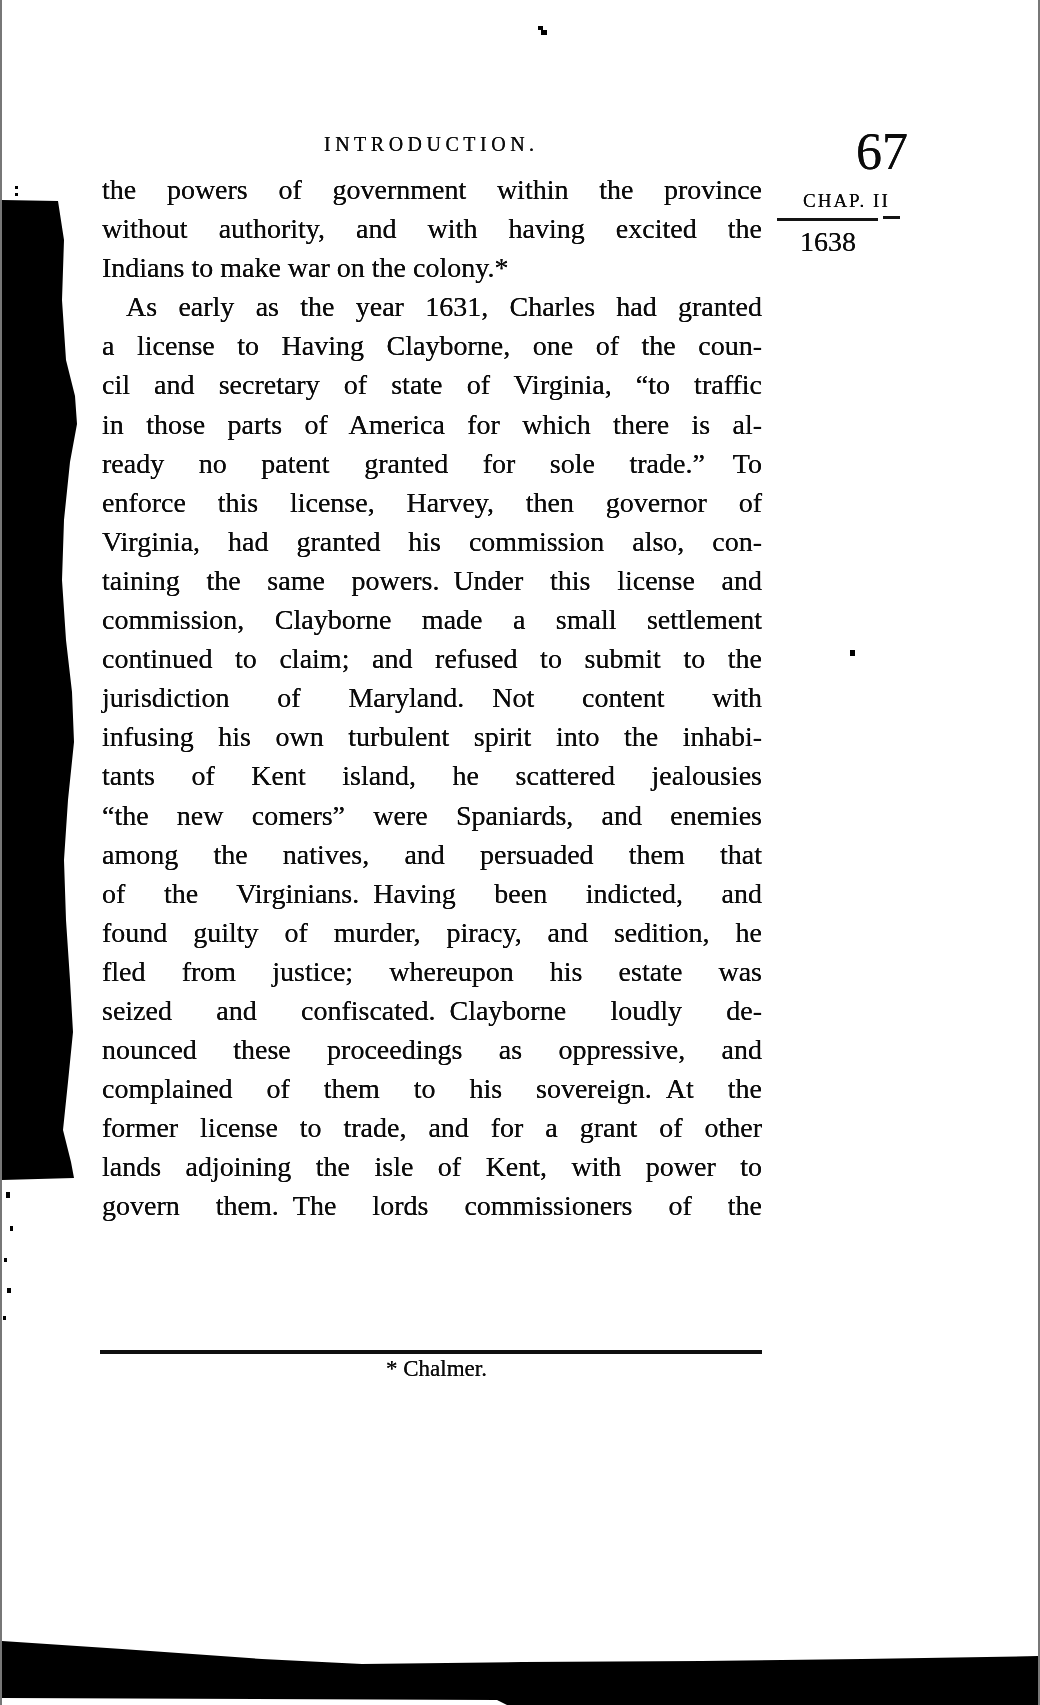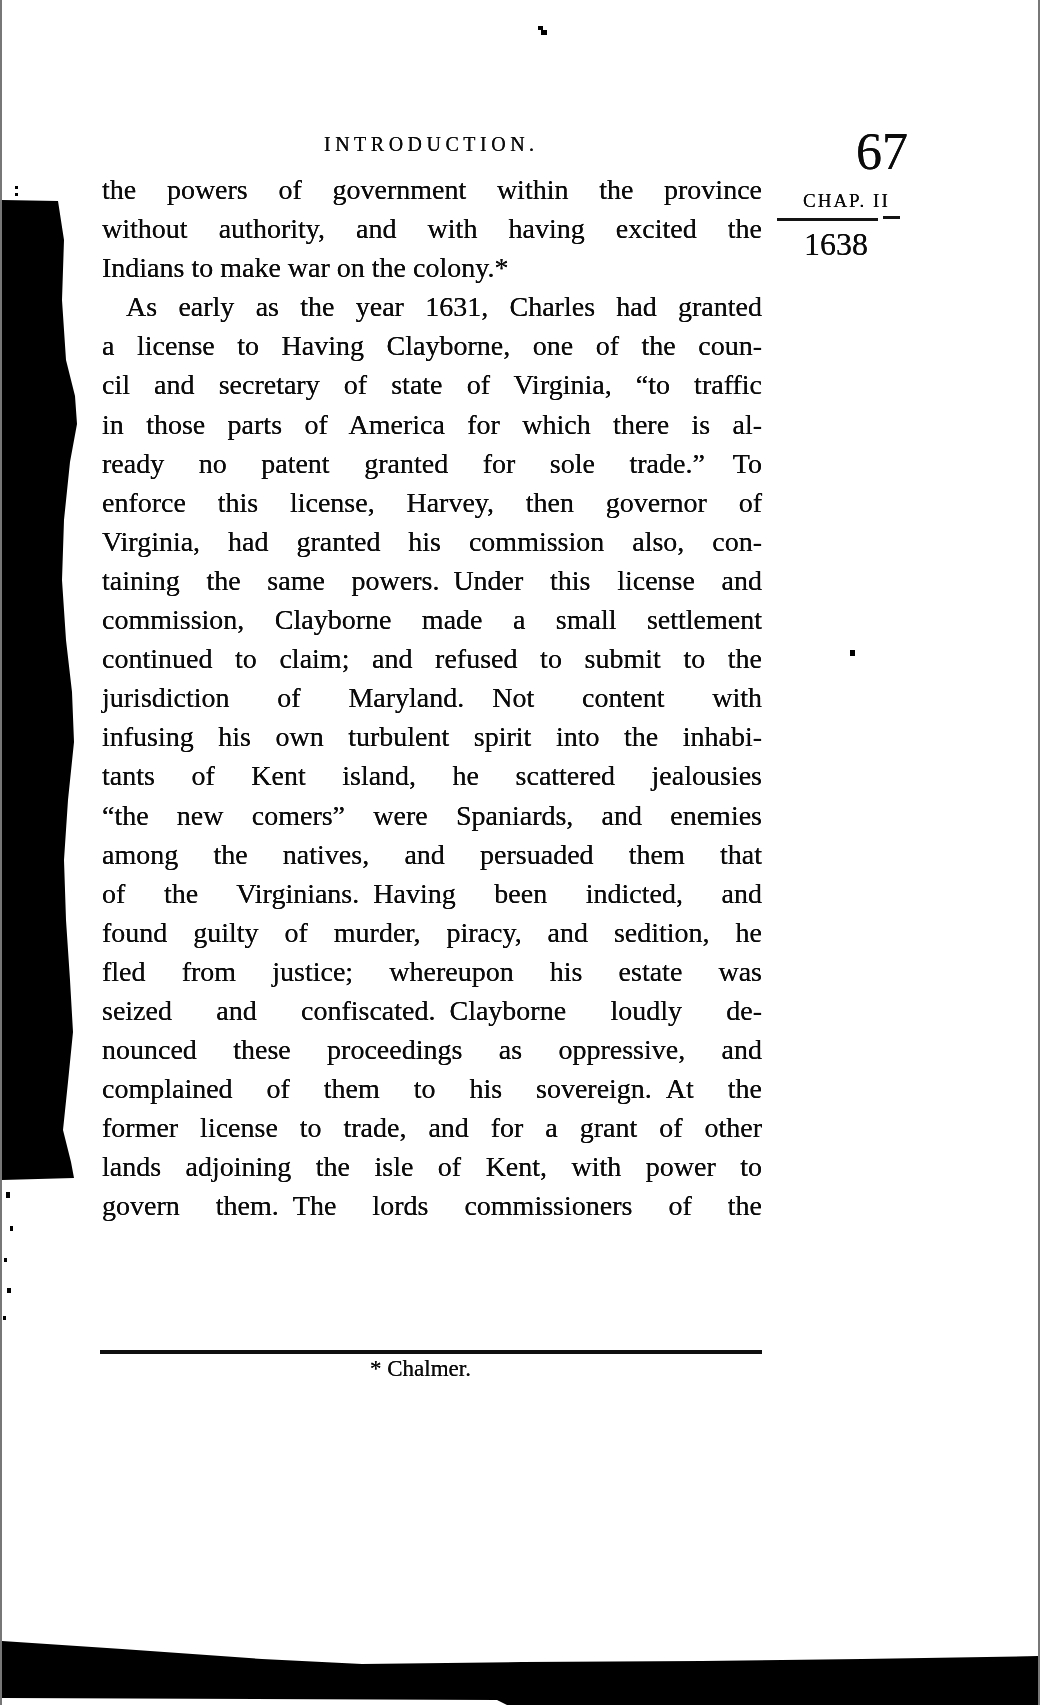--- a/index.html
+++ b/index.html
@@ -35,21 +35,21 @@
   .margin-rule{
     position:absolute;left:775px;top:218px;width:101px;height:3px;
     background:#141414;
   }
   .margin-rule-dash{
     position:absolute;left:881px;top:216px;width:17px;height:3px;
     background:#141414;
   }
   .margin-year{
     position:absolute;left:798px;top:226px;width:68px;
-    font-size:32px;text-align:right;
+    font-size:28px;text-align:left;
     text-shadow:0 0 .5px currentColor;
     font-family:Liberation Serif, serif;
   }
   
   .body-text{
     position:absolute;left:100px;top:170px;width:660px;
   }
   .line{
     height:39.1px;line-height:39.1px;font-size:28px;
     text-align:justify;text-align-last:justify;
@@ -57,21 +57,21 @@
     white-space:normal;overflow:visible;
   }
   .line.left{text-align:right;text-align-last:left;}
   .line.indent{padding-left:24px;}
   
   .footnote-rule{
     position:absolute;left:98px;top:1350px;width:662px;height:4px;
     background:#101010;
   }
   .footnote{
-    position:absolute;left:368px;top:1356px;
+    position:absolute;left:384px;top:1356px;
     font-size:23px;
     text-shadow:0 0 .6px currentColor;
   }
   
   .artifact-svg{position:absolute;left:0;top:0;pointer-events:none;}
   .speck{position:absolute;background:#000;}
 </style>
 </head>
 <body>
 

